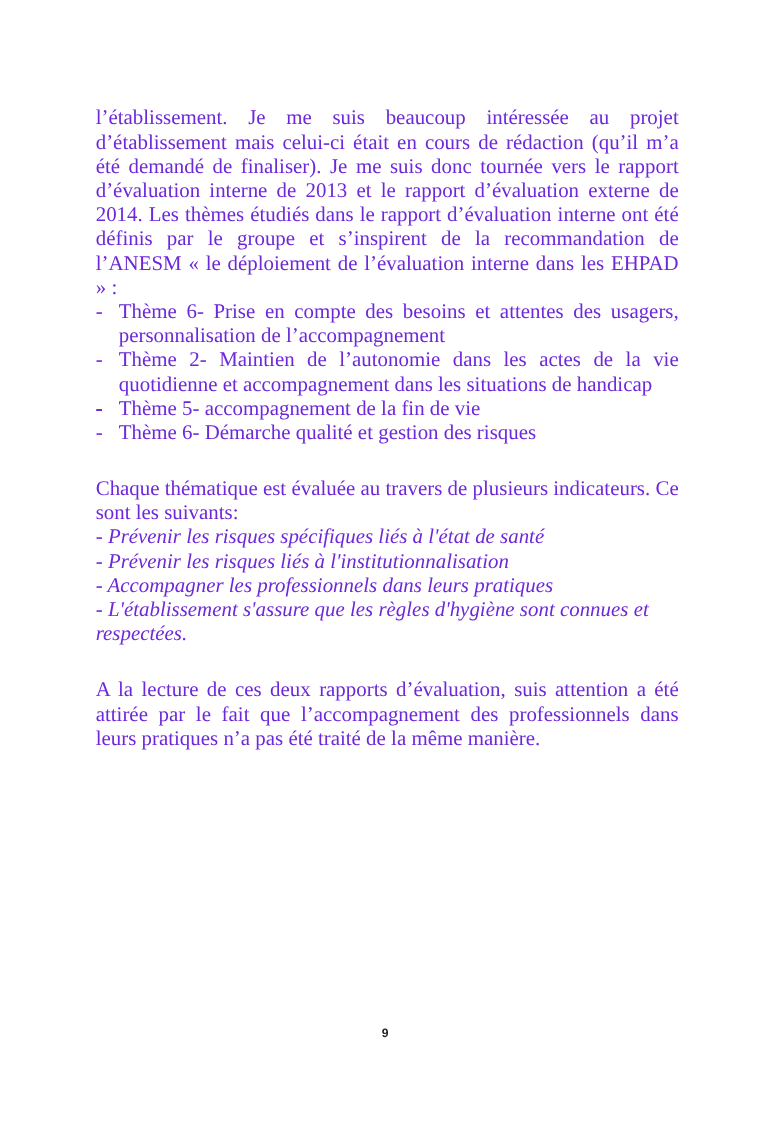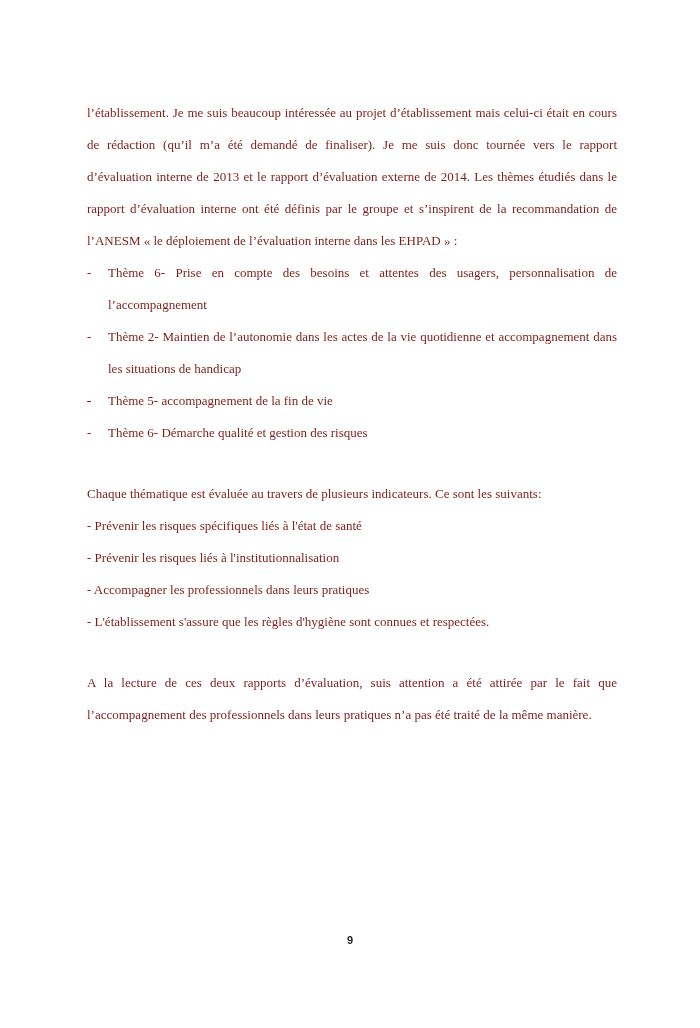--- a/index.html
+++ b/index.html
@@ -1,27 +1,27 @@
 <!DOCTYPE html>
 <html><head>
   <meta charset="utf-8">
   <style>
     html, body { margin: 0; padding: 0; background: #ffffff; }
     body { width: 700px; height: 1028px; position: relative; overflow: hidden; }
     .page {
       position: absolute; left: 87px; top: 97px; width: 530px;
-      font-family: "Liberation Serif", serif; font-size: 13px; color: #7f1d1d;
-      line-height: 32px;
+      font-family: "Liberation Serif", serif; font-size: 19px; color: #6d28d9;
+      line-height: 22px;
     }
     .para { margin: 0; text-align: justify; text-align-last: left; }
     .bullet-list { list-style: none; margin: 0; padding: 0; }
     .bullet-item { position: relative; padding-left: 21px; text-align: justify; text-align-last: left; }
     .bullet-dash { position: absolute; left: 0; top: 0; }
     .blank { height: 28.8px; }
-    .indicator { margin: 0; }
+    .indicator { margin: 0; font-style: italic; }
     .page-number {
       position: absolute; left: 0; width: 700px; top: 934px; text-align: center;
       font-family: "Liberation Sans", sans-serif; font-size: 11px; font-weight: bold; color: #222;
     }
   </style>
 </head>
 <body>
 
 <div class="page">
   <p class="para">l’établissement. Je me suis beaucoup intéressée au projet d’établissement mais celui-ci était en cours de rédaction (qu’il m’a été demandé de finaliser). Je me suis donc tournée vers le rapport d’évaluation interne de 2013 et le rapport d’évaluation externe de 2014. Les thèmes étudiés dans le rapport d’évaluation interne ont été définis par le groupe et s’inspirent de la recommandation de l’ANESM « le déploiement de l’évaluation interne dans les EHPAD » :</p>

